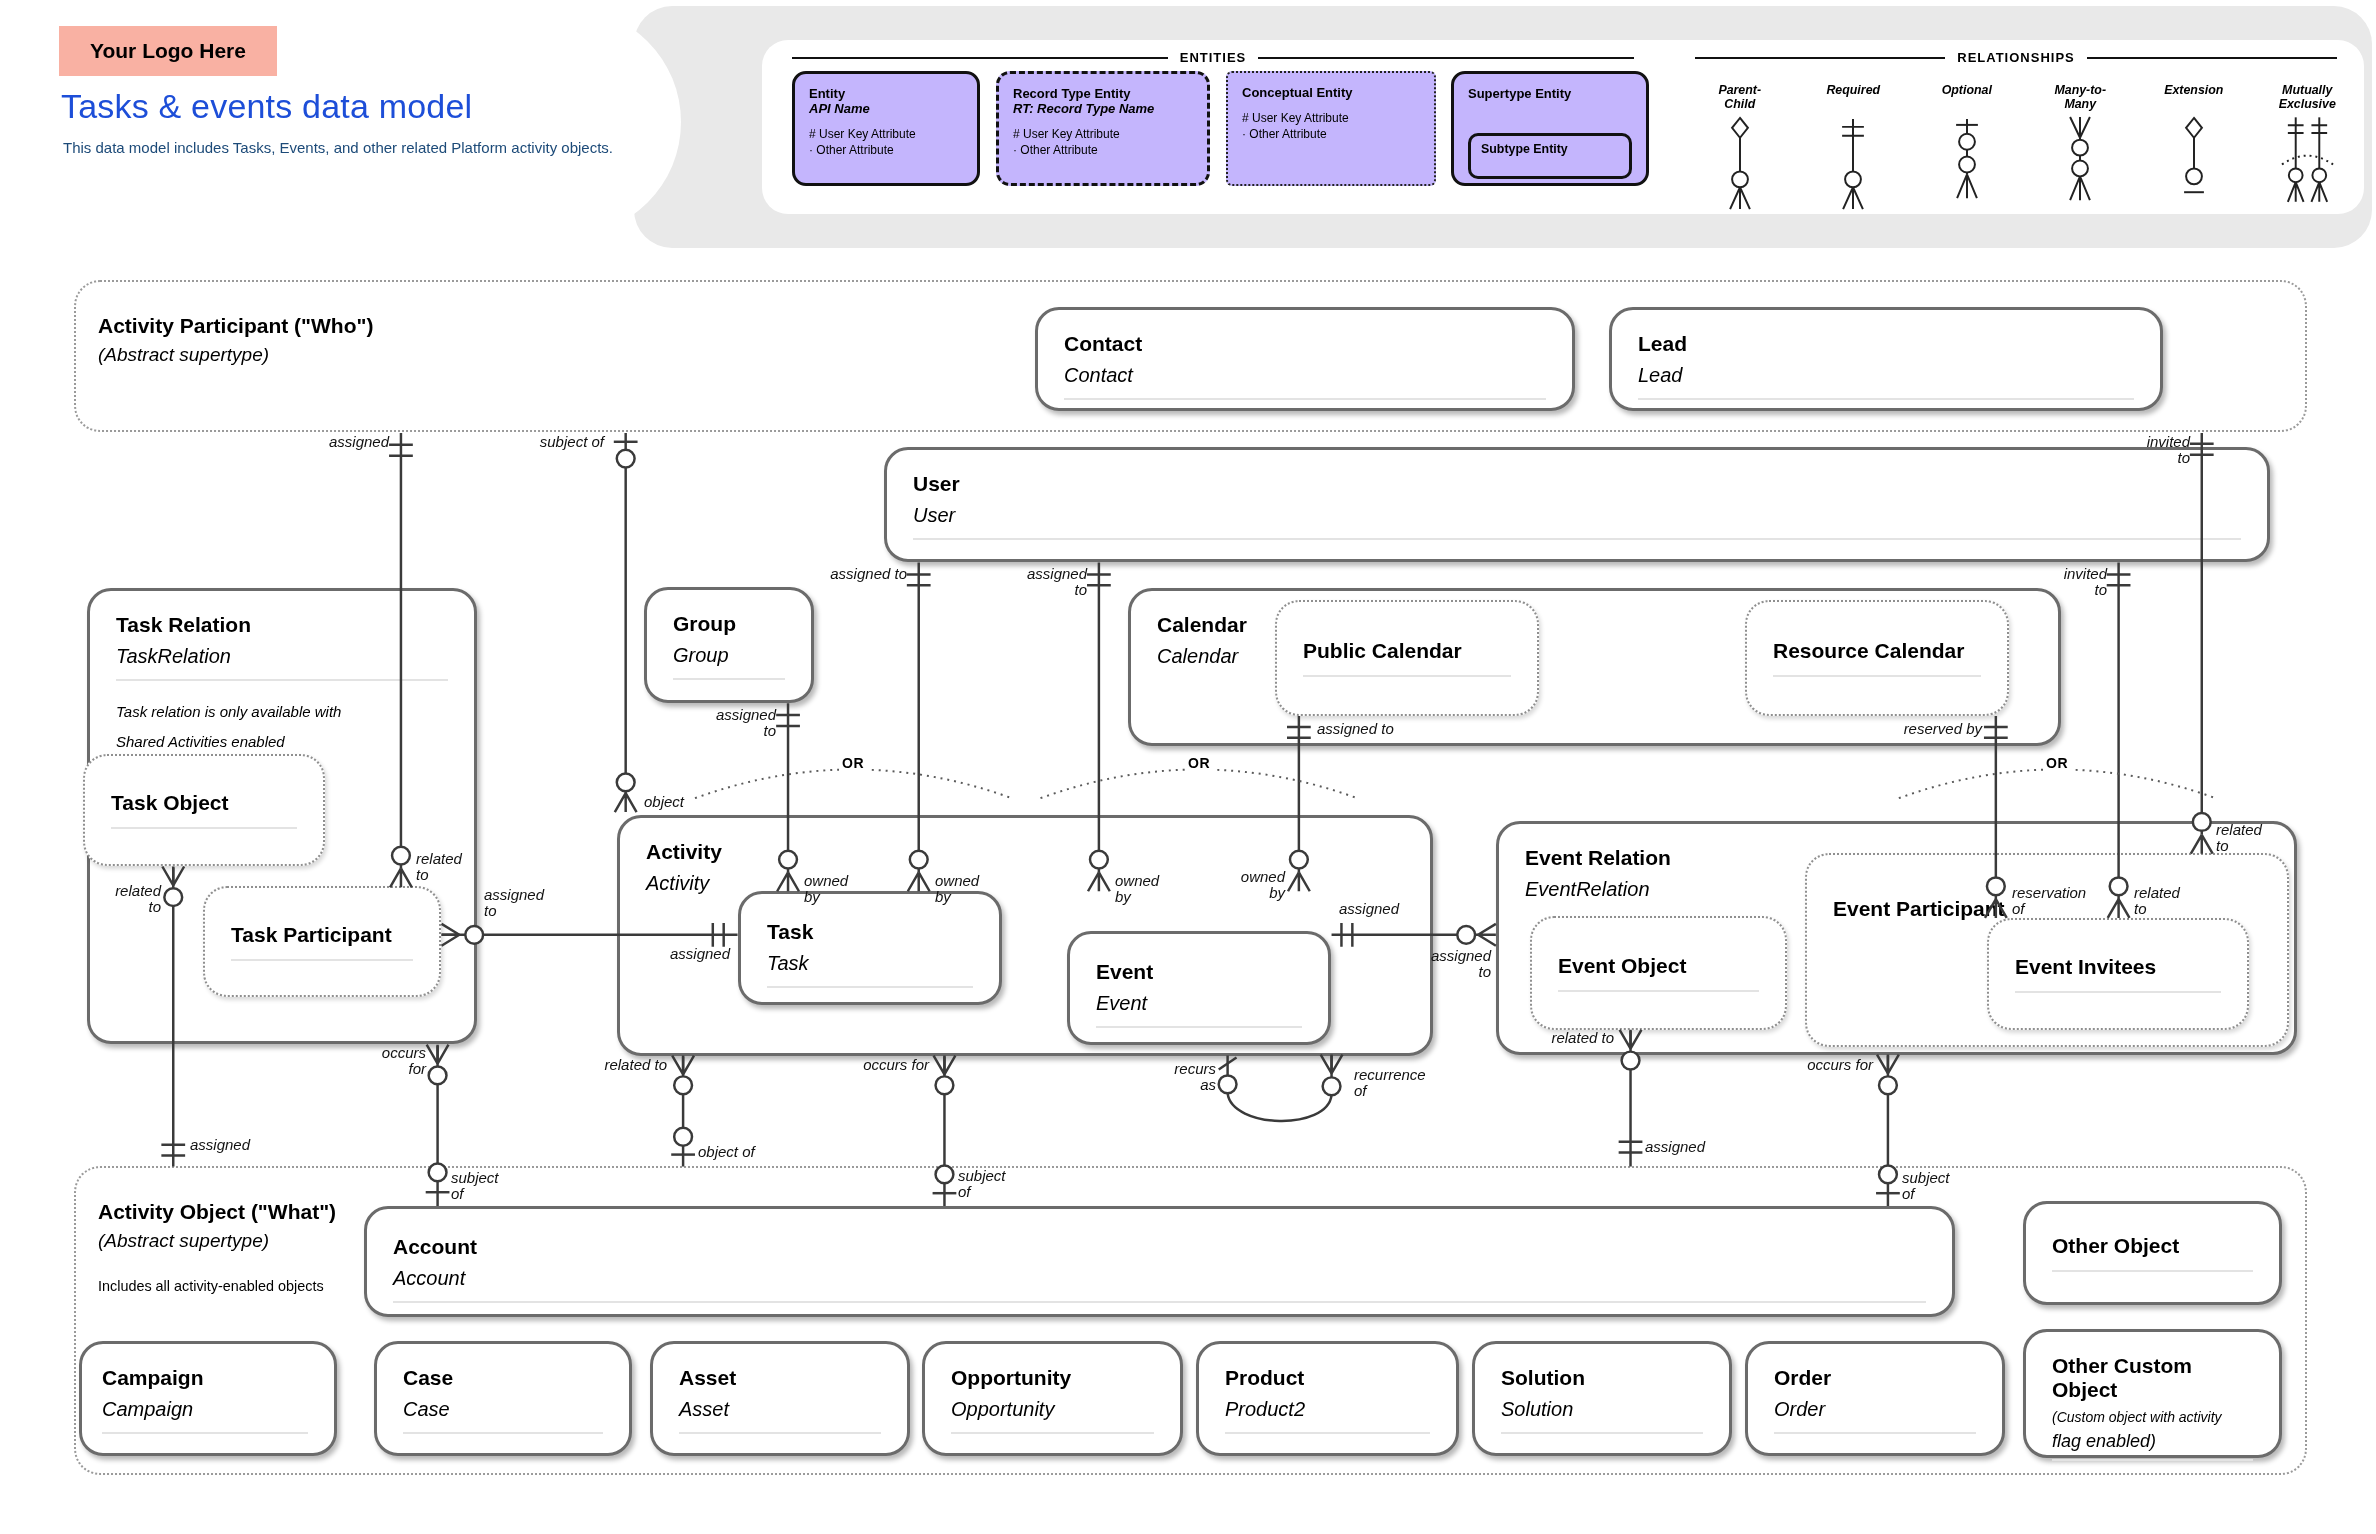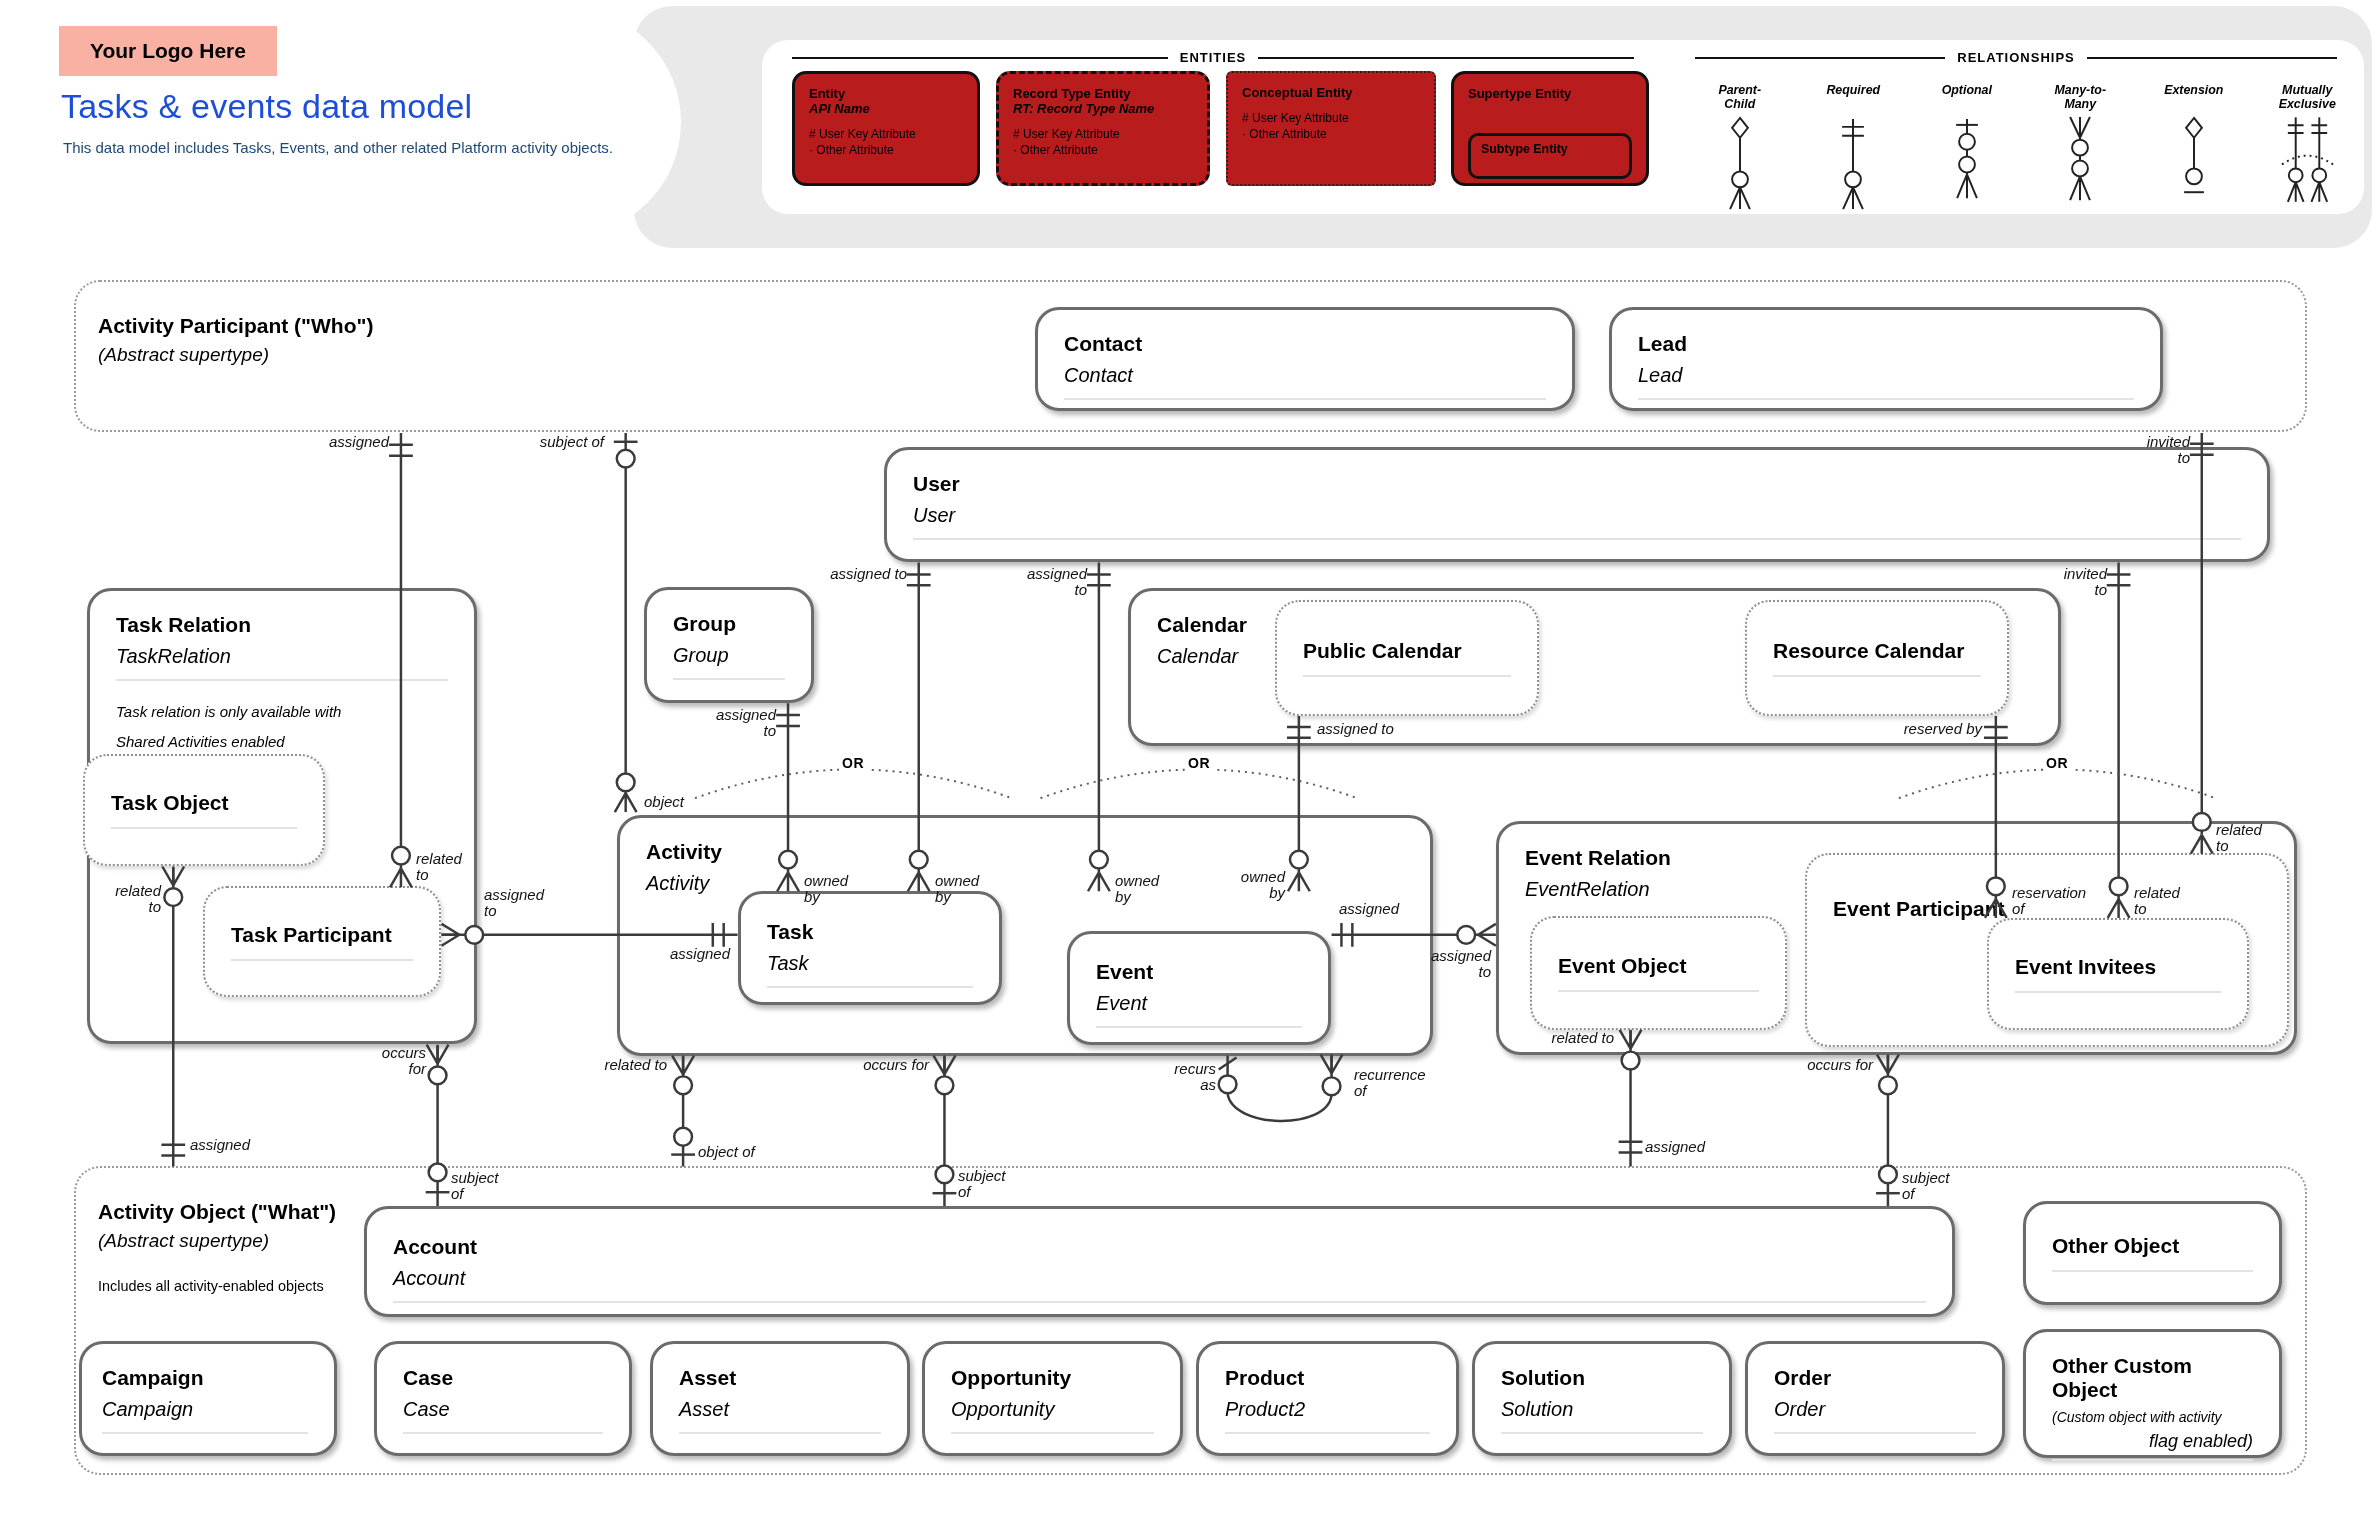--- a/index.html
+++ b/index.html
@@ -10,21 +10,21 @@
   .gray-band{position:absolute;left:634px;top:6px;width:1738px;height:242px;background:#e9e9e9;border-radius:38px;z-index:0;}
   .band-bite{position:absolute;left:453px;top:8px;width:228px;height:228px;background:#fff;border-radius:50%;z-index:0;}
   .logo-box{position:absolute;left:59px;top:26px;width:218px;height:50px;background:#f9b1a3;
             display:flex;align-items:center;justify-content:center;font-weight:bold;font-size:21px;z-index:2;}
   .page-title{position:absolute;left:61px;top:87px;font-size:34px;color:#1d4ed8;z-index:2;letter-spacing:0.2px;}
   .page-sub{position:absolute;left:63px;top:139px;font-size:15px;color:#1c4a78;z-index:2;}
 
   .legend-panel{position:absolute;left:762px;top:40px;width:1602px;height:174px;background:#fff;border-radius:26px;z-index:1;}
   .legend-hdr{position:absolute;display:flex;align-items:center;gap:12px;z-index:2;font-weight:bold;font-size:13px;letter-spacing:1px;}
   .legend-hdr .hline{flex:1;height:2px;background:#111;}
-  .lg-box{position:absolute;background:#b91c1c;border-radius:14px;box-sizing:border-box;padding:12px 14px;z-index:2;}
+  .lg-box{position:absolute;background:#c4b5fd;border-radius:14px;box-sizing:border-box;padding:12px 14px;z-index:2;}
   .lg-title{font-weight:bold;font-size:13px;line-height:15px;}
   .lg-api{font-weight:bold;font-style:italic;font-size:13px;line-height:15px;}
   .lg-attrs{margin-top:10px;font-size:12px;line-height:16px;}
   .lg-subtype{position:absolute;left:14px;right:14px;top:59px;height:46px;border:3px solid #111;border-radius:10px;
               padding:6px 10px;box-sizing:border-box;font-weight:bold;font-size:12.4px;}
   .rel-row{position:absolute;left:1683px;top:83px;width:681px;height:129px;display:flex;z-index:2;}
   .rel-item{flex:1;display:flex;flex-direction:column;align-items:center;}
   .rel-label{font-weight:bold;font-style:italic;font-size:12.4px;line-height:14px;text-align:center;white-space:pre-line;height:30px;}
   .rel-glyph{margin-top:2px;}
 
@@ -332,21 +332,21 @@
   </div>
 
   <div class="card mid" style="left:2023px;top:1201px;width:259px;height:104px;">
     <div class="t-title">Other Object</div>
     <div class="divider"></div>
   </div>
 
   <div class="card" style="left:2023px;top:1329px;width:259px;height:129px;padding-top:22px;">
     <div class="t-title">Other Custom Object</div>
     <div class="t-sub" style="font-size:14px;margin-top:3px;line-height:24px;">(Custom object with activity</div>
-    <div class="t-sub" style="font-size:18px;margin-top:0;line-height:24px;text-align:right;">flag enabled)</div>
+    <div class="t-sub" style="font-size:18px;margin-top:0;line-height:24px;">flag enabled)</div>
     <div class="divider" style="margin-top:6px;"></div>
   </div>
 
   <svg class="overlay" width="2376" height="1535" viewBox="0 0 2400 1550">
     <defs>
       <g id="g-circ">
           <circle r="9" fill="#fff" stroke="#3a3a3a" stroke-width="2.5"></circle>
         </g>
       <g id="g-bar2v" stroke="#3a3a3a" stroke-width="2.5">
           <path d="M-12,0 H12 M-12,11 H12" fill="none"></path>

